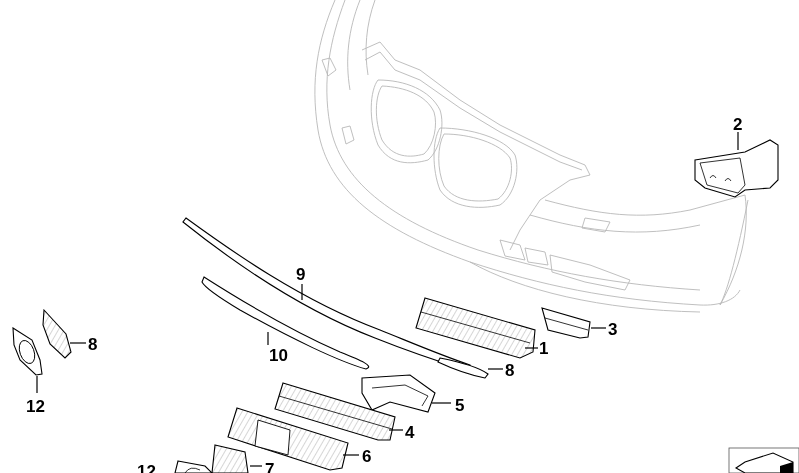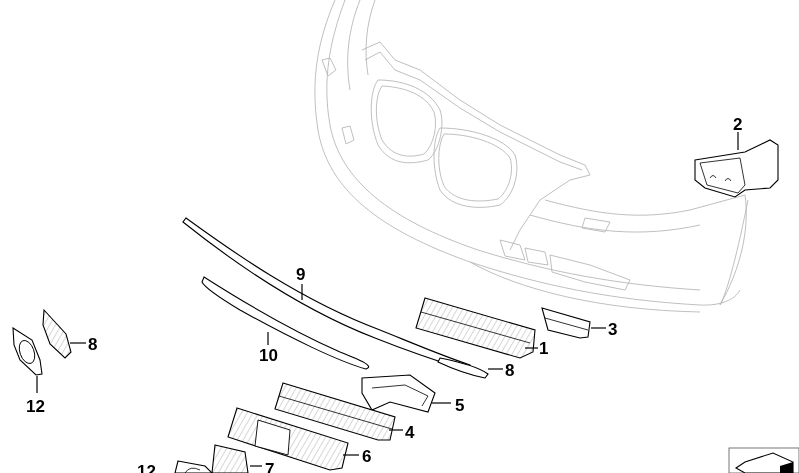--- a/index.html
+++ b/index.html
@@ -129,17 +129,17 @@
 
   <div class="label" style="left:539px;top:340px;">1</div>
   <div class="label" style="left:733px;top:116px;">2</div>
   <div class="label" style="left:608px;top:321px;">3</div>
   <div class="label" style="left:405px;top:424px;">4</div>
   <div class="label" style="left:455px;top:397px;">5</div>
   <div class="label" style="left:362px;top:448px;">6</div>
   <div class="label" style="left:265px;top:461px;">7</div>
   <div class="label" style="left:88px;top:336px;">8</div>
   <div class="label" style="left:296px;top:266px;">9</div>
-  <div class="label" style="left:259px;top:347px;text-align:right;">10</div>
+  <div class="label" style="left:269px;top:347px;text-align:right;">10</div>
   <div class="label" style="left:505px;top:362px;">8</div>
   <div class="label" style="left:137px;top:463px;">12</div>
   <div class="label" style="left:26px;top:398px;">12</div>
 </div>
 
 </body></html>

